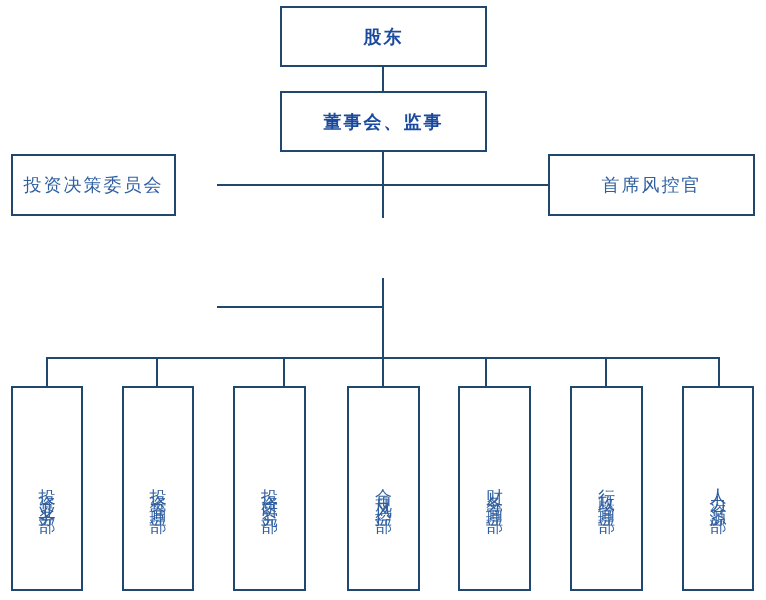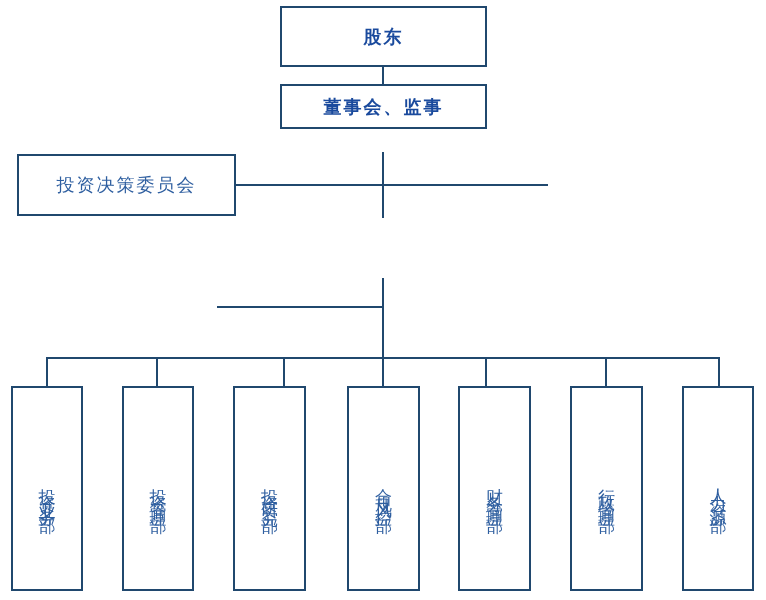--- a/index.html
+++ b/index.html
@@ -61,28 +61,31 @@
   <div class="line" style="left:156px;top:357px;width:2px;height:29px"></div>
   <div class="line" style="left:283px;top:357px;width:2px;height:29px"></div>
   <div class="line" style="left:485px;top:357px;width:2px;height:29px"></div>
   <div class="line" style="left:605px;top:357px;width:2px;height:29px"></div>
   <div class="line" style="left:718px;top:357px;width:2px;height:29px"></div>
 
   <div class="node title" style="left:280px;top:6px;width:207px;height:61px">
     <span>股东</span>
   </div>
 
-  <div class="node title" style="left:280px;top:84px;width:207px;height:45px">
+  <div class="node title" style="left:280px;top:91px;width:207px;height:61px">
     <span>董事会、监事</span>
   </div>
 
-  <div class="node" style="left:17px;top:154px;width:219px;height:62px">
+  <div class="node" style="left:11px;top:154px;width:165px;height:62px">
     <span>投资决策委员会</span>
   </div>
 
+  <div class="node" style="left:548px;top:154px;width:207px;height:62px">
+    <span>首席风控官</span>
+  </div>
 
 
 
   <div class="node dept" style="left:11px;top:386px;width:72px;height:205px">
     <span>投资业务部</span>
   </div>
 
   <div class="node dept" style="left:122px;top:386px;width:72px;height:205px">
     <span>投资管理部</span>
   </div>

